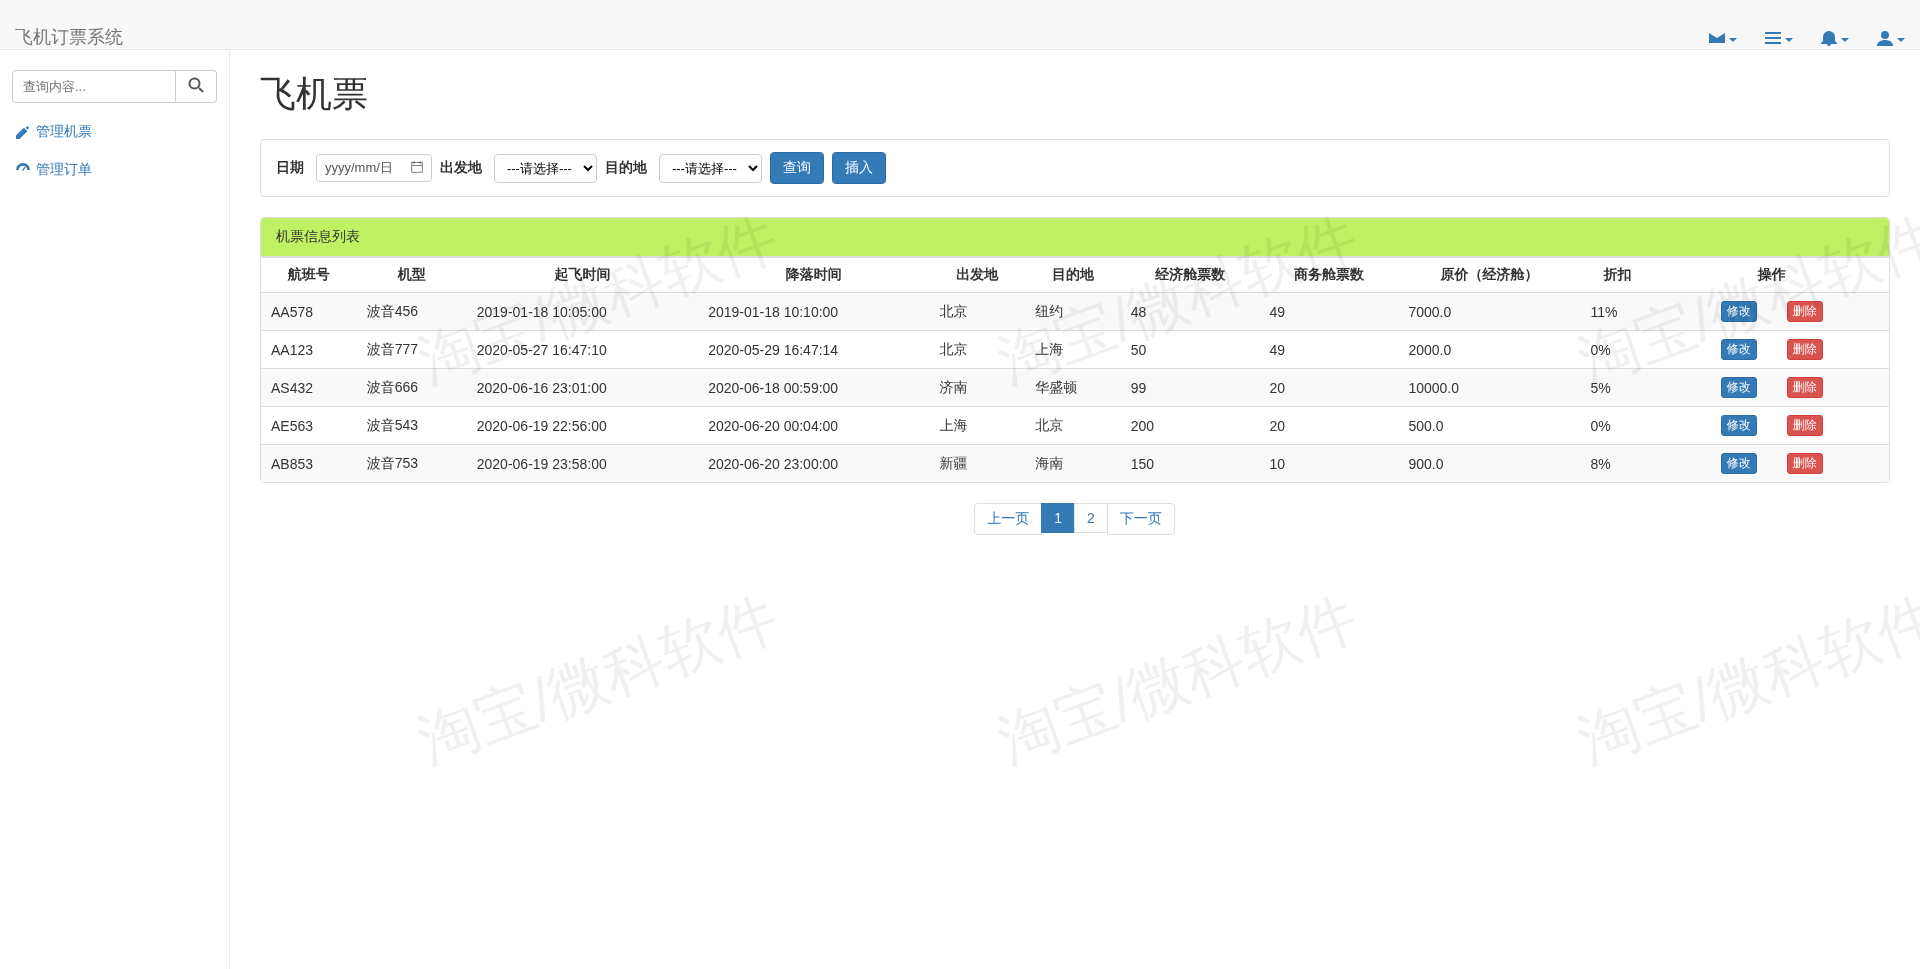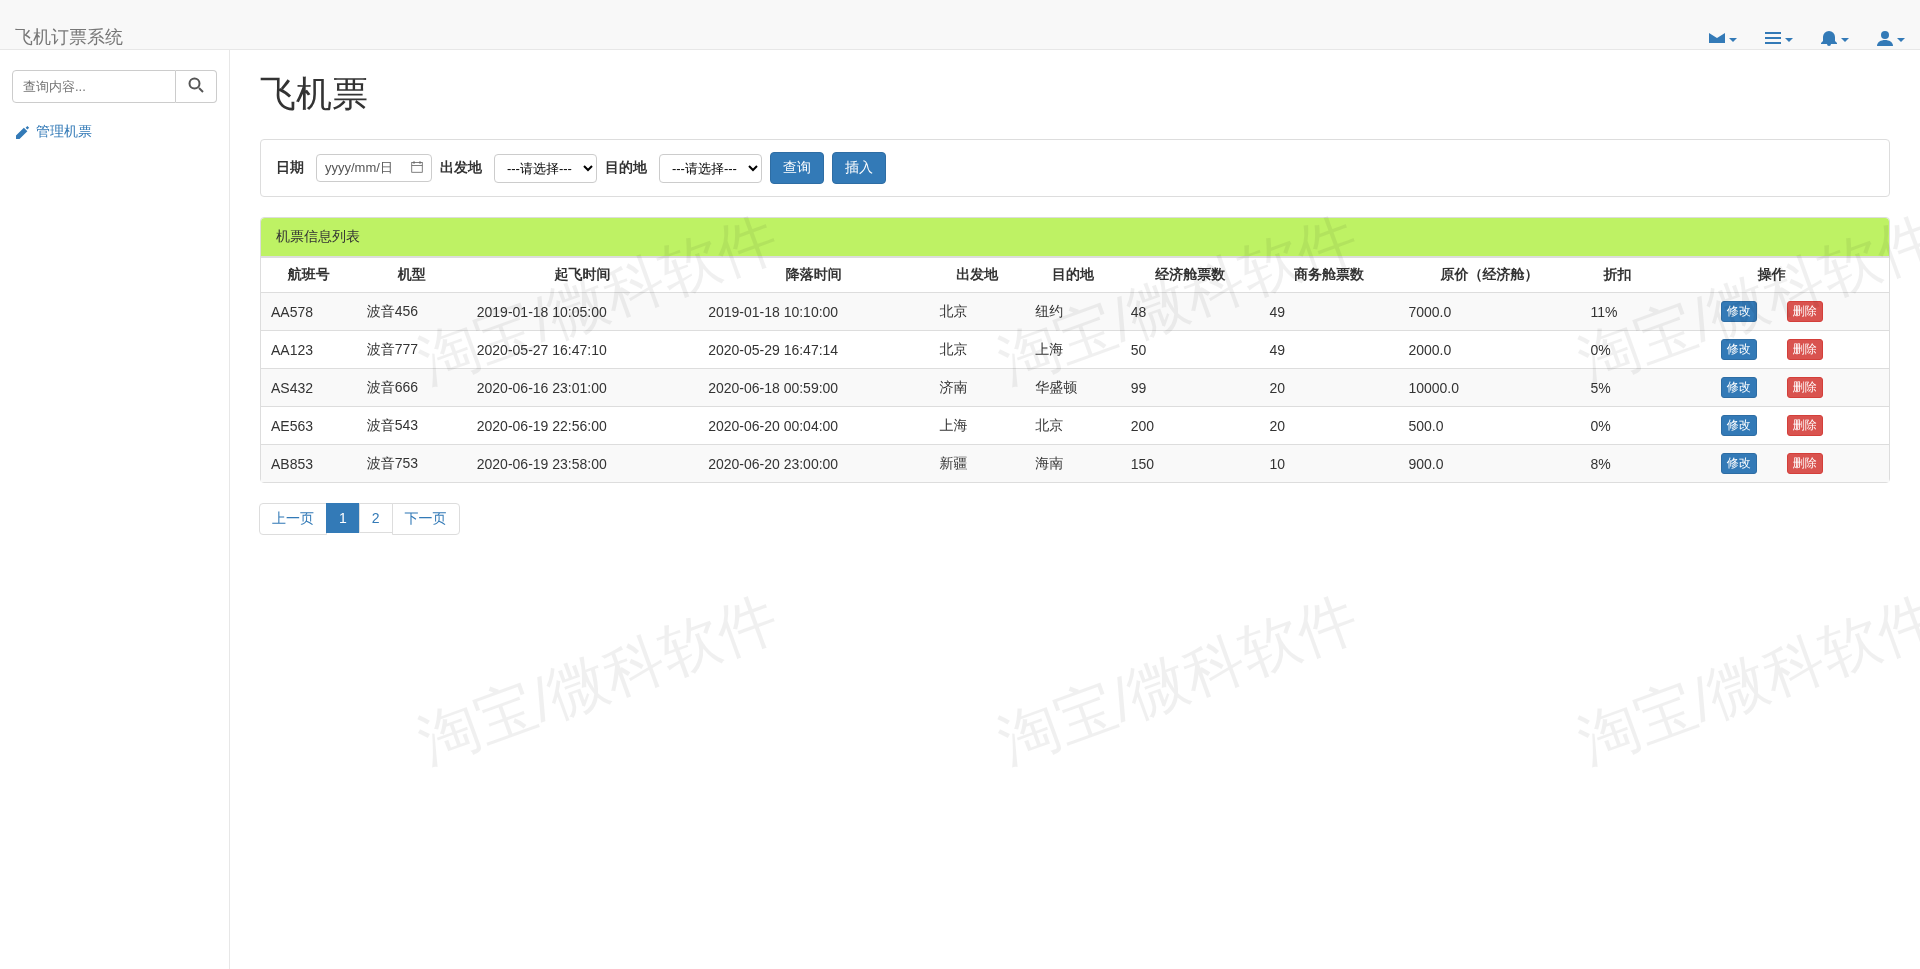--- a/index.html
+++ b/index.html
@@ -43,21 +43,21 @@
 
 .panel-heading { padding: 10px 15px; background: #bef264; border-bottom: 1px solid #ddd; border-radius: 4px 4px 0 0; font-size: 14px; color: #333; }
 table { width: 100%; border-collapse: collapse; }
 th, td { padding: 8px 10px; text-align: left; border-top: 1px solid #ddd; font-size: 14px; }
 th { font-weight: 700; text-align: center; }
 tbody tr:nth-child(odd) { background: #f9f9f9; }
 .action-cell { white-space: nowrap; text-align: center; }
 .action-cell .btn { margin: 0 15px; text-align: center; }
 
 
-.pagination-wrap { display: flex; justify-content: flex-start; margin-top: 12px; }
+.pagination-wrap { display: flex; justify-content: center; margin-top: 12px; }
 .pagination { display: inline-flex; list-style: none; border-radius: 4px; }
 .pagination li a { display: block; padding: 6px 12px; border: 1px solid #ddd; margin-left: -1px; color: #337ab7; text-decoration: none; background: #fff; font-size: 14px; }
 .pagination li:first-child a { border-radius: 4px 0 0 4px; }
 .pagination li:last-child a { border-radius: 0 4px 4px 0; }
 .pagination li.active a { background: #337ab7; border-color: #337ab7; color: #fff; }
 
 
 .wm { position: absolute; color: rgba(0,0,0,0.06); font-size: 60px; font-weight: 500; transform: rotate(-20deg); pointer-events: none; white-space: nowrap; }
 
 
@@ -115,20 +115,30 @@
     </div>
     <ul class="sidebar-nav">
       <li>
         <a href="#">
           <span class="icon">
               <svg class="svg-ic" viewBox="0 0 16 16">
                 <path d="M0 12v4h4l9-9-4-4zM13 1l2 2-2 2-2-2z"></path>
               </svg>
             </span>
           <span>管理机票</span>
+        </a>
+      </li>
+      <li>
+        <a href="#">
+          <span class="icon">
+              <svg class="svg-ic" viewBox="0 0 16 16">
+                <path d="M8 0a8 8 0 0 0-8 8h3a5 5 0 1 1 10 0h3A8 8 0 0 0 8 0zM7 8l3-4 1 1-3 4z"></path>
+              </svg>
+            </span>
+          <span>管理订单</span>
         </a>
       </li>
     </ul>
   </div>
 
   <div class="main">
 
     <div class="wm" style="top:210px;left:180px">淘宝/微科软件</div>
     <div class="wm" style="top:210px;left:760px">淘宝/微科软件</div>
     <div class="wm" style="top:210px;left:1340px">淘宝/微科软件</div>

